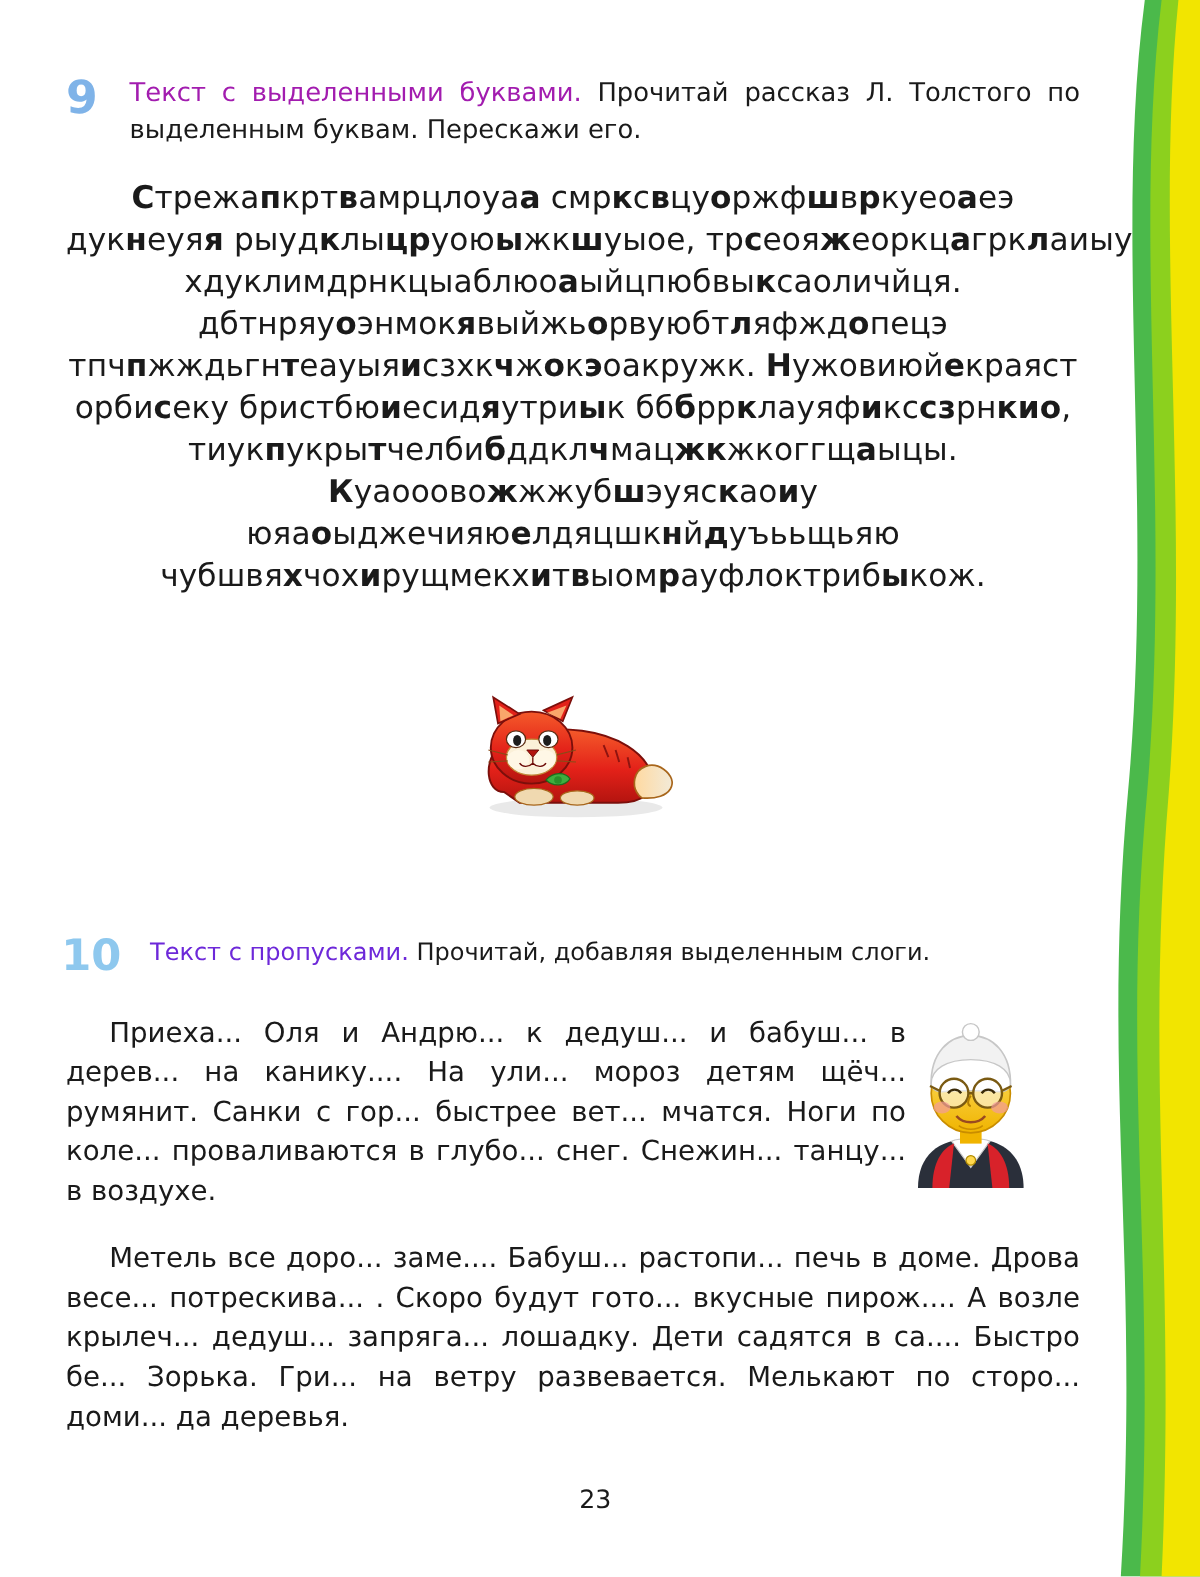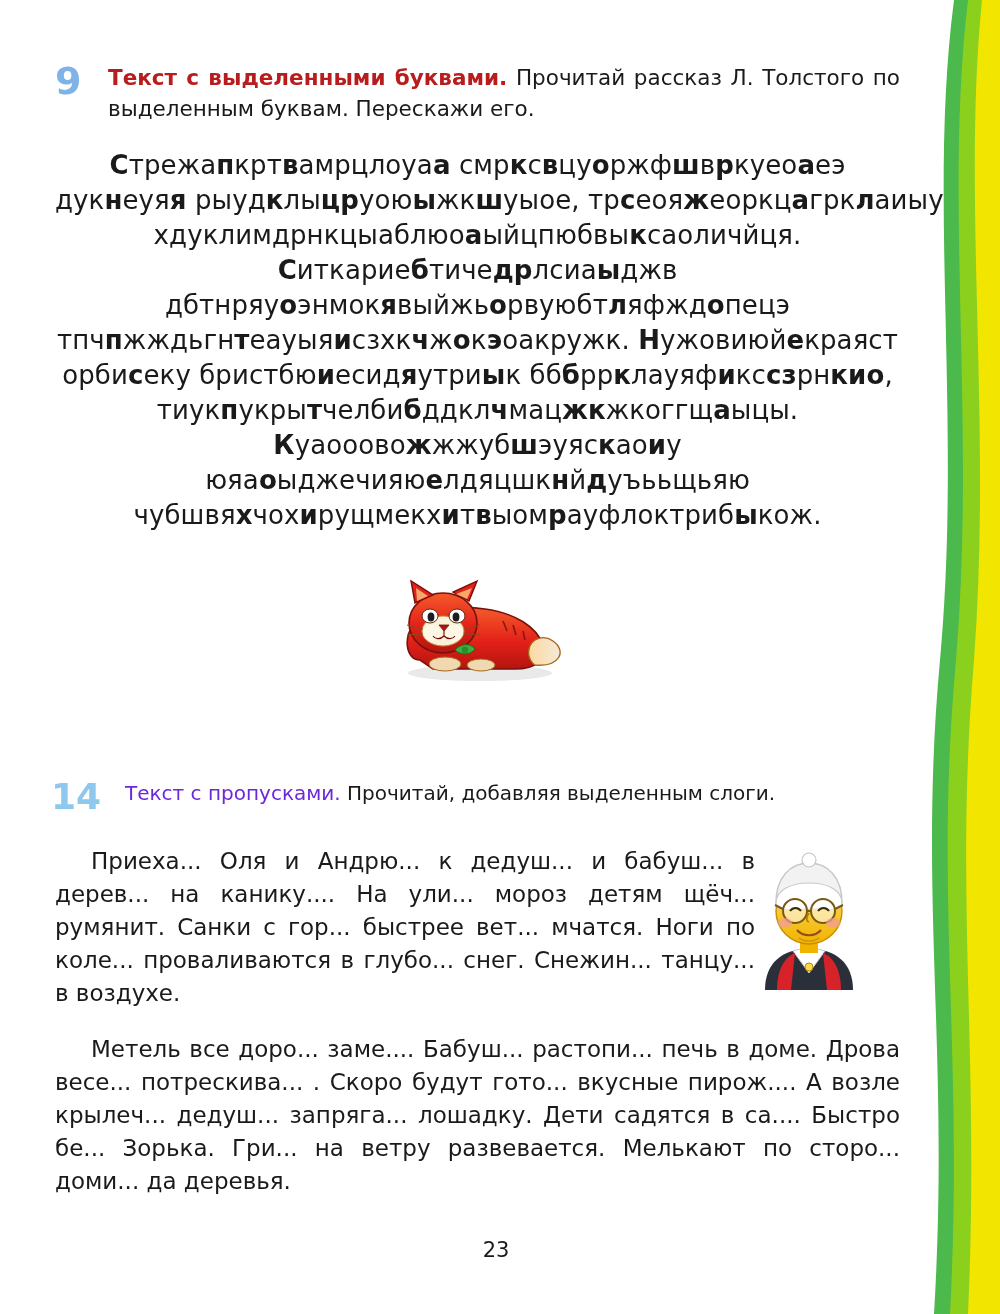--- a/index.html
+++ b/index.html
@@ -65,22 +65,22 @@
     margin-left: 53px;
     font-size: 21.5px;
     line-height: 31px;
     text-align: justify;
   }
   #ex10 .ex-head {
     margin-left: 70px;
     font-size: 20px;
   }
   .ex-title {
-    color: #b91c1c;
-    font-weight: bold;
+    color: #a21caf;
+    font-weight: normal;
   }
   #ex10 .ex-title {
     color: #6d28d9;
     font-weight: normal;
   }
   .ex-instr {
     color: #1a1a1a;
   }
 
   
@@ -149,21 +149,20 @@
   <div class="exercise" id="ex9">
     <div class="ex-number">9</div>
     <div class="ex-head">
       <span class="ex-title">Текст с выделенными буквами.</span><span class="ex-instr"> Прочитай рассказ Л. Толстого по выделенным буквам. Перескажи его.</span>
     </div>
 
     <div class="scramble">
       <span class="ln ln-1"><b>С</b>трежа<b>п</b>крт<b>в</b>амрцлоуа<b>а</b> смр<b>к</b>с<b>в</b>цу<b>о</b>ржф<b>ш</b>в<b>р</b>куео<b>а</b>еэ</span>
       <span class="ln">дук<b>н</b>еуя<b>я</b> рыуд<b>к</b>лы<b>ц</b><b>р</b>уою<b>ы</b>жк<b>ш</b>уыое, тр<b>с</b>еоя<b>ж</b>еоркц<b>а</b>грк<b>л</b>аиыу<b>ад</b></span>
       <span class="ln">хдуклимдрнкцыаблюо<b>а</b>ыйцпюбвы<b>к</b>саоличйця.</span>
-      <span class="ln"><b>С</b>иткарие<b>б</b>тиче<b>д</b><b>р</b>лсиа<b>ы</b>джв</span>
       <span class="ln">дбтнряу<b>о</b>энмок<b>я</b>выйжь<b>о</b>рвуюбт<b>л</b>яфжд<b>о</b>пецэ</span>
       <span class="ln">тпч<b>п</b>жждьгн<b>т</b>еауыя<b>и</b>сзхк<b>ч</b>ж<b>о</b>к<b>э</b>оакружк. <b>Н</b>ужовиюй<b>е</b>краяст</span>
       <span class="ln">орби<b>с</b>еку бристбю<b>и</b>есид<b>я</b>утри<b>ы</b>к бб<b>б</b>рр<b>к</b>лауяф<b>и</b>кс<b>сз</b>рн<b>ки</b><b>о</b>,</span>
       <span class="ln">тиук<b>п</b>укры<b>т</b>челби<b>б</b>ддкл<b>ч</b>мац<b>ж</b><b>к</b>жкоггщ<b>а</b>ыцы.</span>
       <span class="ln"><b>К</b>уаооово<b>ж</b>жжуб<b>ш</b>эуяс<b>к</b>ао<b>и</b>у</span>
       <span class="ln">юяа<b>о</b>ыджечияю<b>е</b>лдяцшк<b>н</b>й<b>д</b>уъььщьяю</span>
       <span class="ln">чубшвя<b>х</b>чох<b>и</b>рущмекх<b>и</b>т<b>в</b>ыом<b>р</b>ауфлоктриб<b>ы</b>кож.</span>
     </div>
   </div>
 
@@ -212,21 +211,21 @@
       <circle cx="80" cy="85" r="3.2" fill="#2a8f2a"></circle>
 
       <ellipse cx="60" cy="99" rx="16" ry="7" fill="#f0d9b0" stroke="#a8661b" stroke-width="1"></ellipse>
       <ellipse cx="96" cy="100" rx="14" ry="6" fill="#f0d9b0" stroke="#a8661b" stroke-width="1"></ellipse>
 
       <path d="M118 56 L122 66 M128 60 L131 70 M138 66 L140 75" stroke="#8e1410" stroke-width="1.6" fill="none"></path>
     </svg>
   </div>
 
   <div class="exercise" id="ex10">
-    <div class="ex-number">14</div>
+    <div class="ex-number">10</div>
     <div class="ex-head">
       <span class="ex-title">Текст с пропусками.</span><span class="ex-instr"> Прочитай, добавляя выделенным слоги.</span>
     </div>
 
     <div class="body">
       <p class="para p1">Приеха... Оля и Андрю... к дедуш... и бабуш... в дерев... на канику.... На ули... мороз детям щёч... румянит. Санки с гор... быстрее вет... мчатся. Ноги по коле... проваливаются в глубо... снег. Снежин... танцу... в воздухе.</p>
       <p class="para p2">Метель все доро... заме.... Бабуш... растопи... печь в доме. Дрова весе... потрескива... . Скоро будут гото... вкусные пирож.... А возле крылеч... дедуш... запряга... лошадку. Дети садятся в са.... Быстро бе... Зорька. Гри... на ветру развевается. Мелькают по сторо... доми... да деревья.</p>
     </div>
   </div>
 

